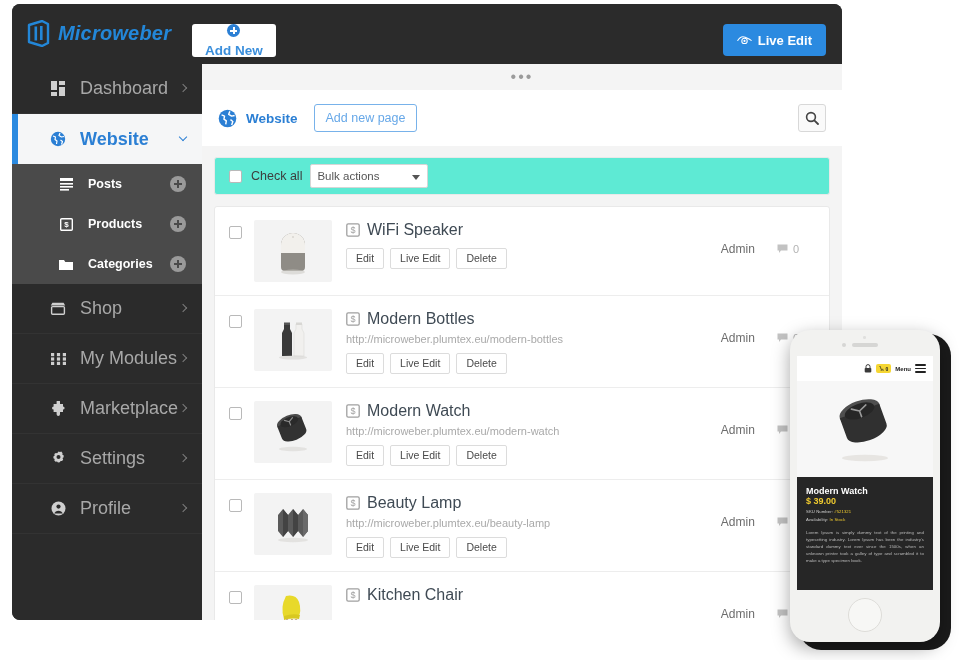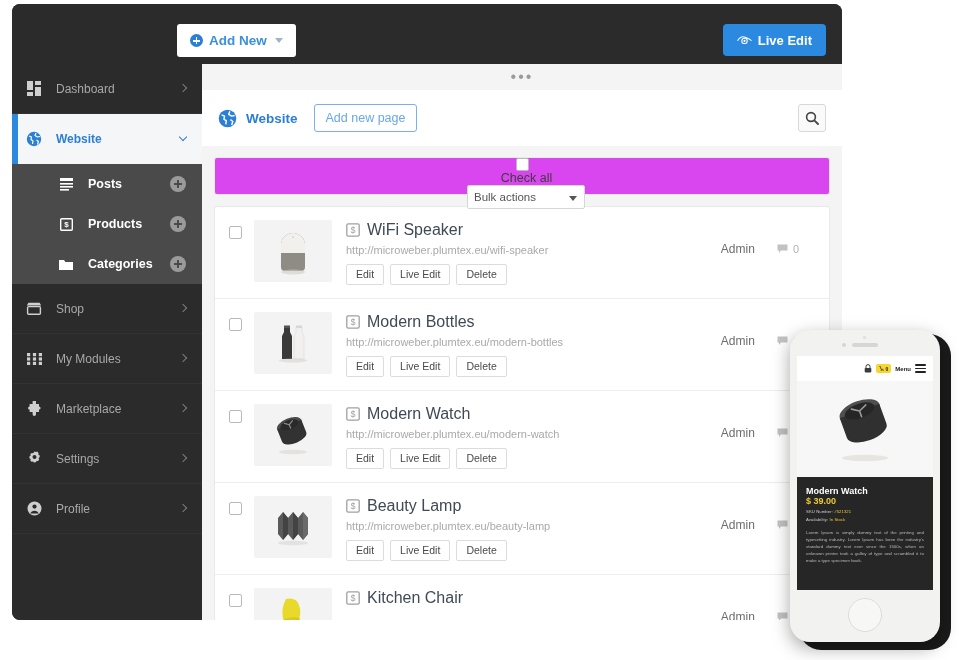--- a/index.html
+++ b/index.html
@@ -28,26 +28,27 @@
   .logo-wrap {
     position: absolute; left: 14px; top: 16px;
     display: flex; align-items: center; gap: 7px;
   }
   .logo-mark { width: 25px; height: 27px; display: block; }
   .logo-text {
     font-size: 20px; font-style: italic; font-weight: bold;
     color: #2387d8; letter-spacing: .2px;
   }
   .btn-addnew {
-    position: absolute; left: 165px; top: 20px;
+    position: absolute; left: 180px; top: 20px;
     height: 33px; padding: 0 13px;
     background: #ffffff; border: none; border-radius: 3px;
     display: flex; align-items: center; gap: 6px;
     color: #3b8fdc; font-size: 13.5px; font-weight: bold;
     cursor: pointer;
+    flex-direction: column;
   }
   .btn-addnew .plus-circle {
     width: 13px; height: 13px; border-radius: 50%;
     background: #2b7fd4; position: relative; flex: none;
   }
   .btn-addnew .plus-circle::before,
   .btn-addnew .plus-circle::after {
     content: ""; position: absolute; background: #fff;
   }
   .btn-addnew .plus-circle::before { left: 3px; top: 6px; width: 7px; height: 1.5px; }
@@ -67,22 +68,22 @@
   }
   .eye-ic { width: 15px; height: 11px; display: block; }
 
   
   .sidebar {
     position: absolute; left: 0; top: 60px; width: 190px; bottom: 0;
     background: #2b2b2b;
   }
   .nav-item {
     position: relative; height: 50px;
-    display: flex; align-items: center; padding-left: 12px;
-    color: #a8a8a8; font-size: 12px; cursor: pointer;
+    display: flex; align-items: center; padding-left: 36px;
+    color: #a8a8a8; font-size: 18px; cursor: pointer;
     border-bottom: 1px solid #333333;
   }
   .nav-item .ic { width: 20px; margin-right: 12px; display:flex; align-items:center; justify-content:center; flex:none; }
   .nav-item .chev {
     position: absolute; right: 16px; top: 50%; margin-top: -4px;
     width: 6px; height: 6px;
     border-right: 1.5px solid #7d7d7d; border-top: 1.5px solid #7d7d7d;
     transform: rotate(45deg);
   }
   .nav-item.active {
@@ -140,24 +141,23 @@
   .btn-search {
     position: absolute; right: 16px; top: 14px;
     width: 28px; height: 28px;
     background: #fafafa; border: 1px solid #d8d8d8; border-radius: 3px;
     display: flex; align-items: center; justify-content: center;
     cursor: pointer;
   }
 
   .list-wrap { padding: 11px 12px 0 12px; }
   .bulk-row {
-    background: #d946ef; border: 1px solid #e9e9e9; border-radius: 3px;
+    background: #5eead4; border: 1px solid #e9e9e9; border-radius: 3px;
     height: 38px; display: flex; align-items: center; padding: 0 14px;
     margin-bottom: 11px;
-    flex-direction: column;
   }
   .cbox {
     width: 13px; height: 13px; border: 1px solid #b9b9b9;
     background: #fff; border-radius: 2px; flex: none; cursor: pointer;
   }
   .bulk-label { margin-left: 9px; color: #3d3d3d; font-size: 12.5px; }
   .bulk-select {
     margin-left: 8px; position: relative;
     width: 118px; height: 24px;
     border: 1px solid #d6d6d6; background: #fff; border-radius: 2px;
@@ -268,20 +268,28 @@
   }
 </style>
 </head>
 <body>
 
 <div id="root">
 
   <div class="app-window">
 
     <div class="topbar">
+      <div class="logo-wrap">
+        <svg class="logo-mark" viewBox="0 0 25 27">
+          <path d="M3 5 L16 1 L22 4 L22 23 L16 26 L3 22 Z" fill="none" stroke="#2387d8" stroke-width="2.4" stroke-linejoin="round"></path>
+          <rect x="8.5" y="6.5" width="2.6" height="14" fill="#2387d8"></rect>
+          <rect x="14" y="6" width="2.6" height="14" fill="#2387d8"></rect>
+        </svg>
+        <span class="logo-text">Microweber</span>
+      </div>
 
       <div class="btn-addnew">
         <span class="plus-circle"></span>
         <span>Add New</span>
         <span class="caret-dn"></span>
       </div>
 
       <div class="btn-liveedit">
         <svg class="eye-ic" viewBox="0 0 20 13">
           <path d="M1 6.5 C4 1.5 8 0.8 11 2.2 C15 4 17.5 5 19 6.5" fill="none" stroke="#fff" stroke-width="1.4" stroke-linecap="round"></path>
@@ -458,21 +466,20 @@
               </svg>
             </div>
             <div class="pinfo">
               <div class="ptitle">
                 <svg class="prod-badge" viewBox="0 0 14 14">
                   <rect x="0.8" y="0.8" width="12.4" height="12.4" rx="1.4" fill="none" stroke="#a0a0a0" stroke-width="1.3"></rect>
                   <text x="7" y="10.4" font-size="9" fill="#a0a0a0" text-anchor="middle" font-family="Liberation Sans, sans-serif">$</text>
                 </svg>
                 <span>WiFi Speaker</span>
               </div>
-              <div class="purl">http://microweber.plumtex.eu/wifi-speaker</div>
               <div class="pbtns">
                 <button class="minibtn">Edit</button>
                 <button class="minibtn">Live Edit</button>
                 <button class="minibtn">Delete</button>
               </div>
             </div>
             <div class="pmeta">
               <span class="pauthor">Admin</span>
               <span class="pcomments">
                 <svg width="11" height="10" viewBox="0 0 11 10">

